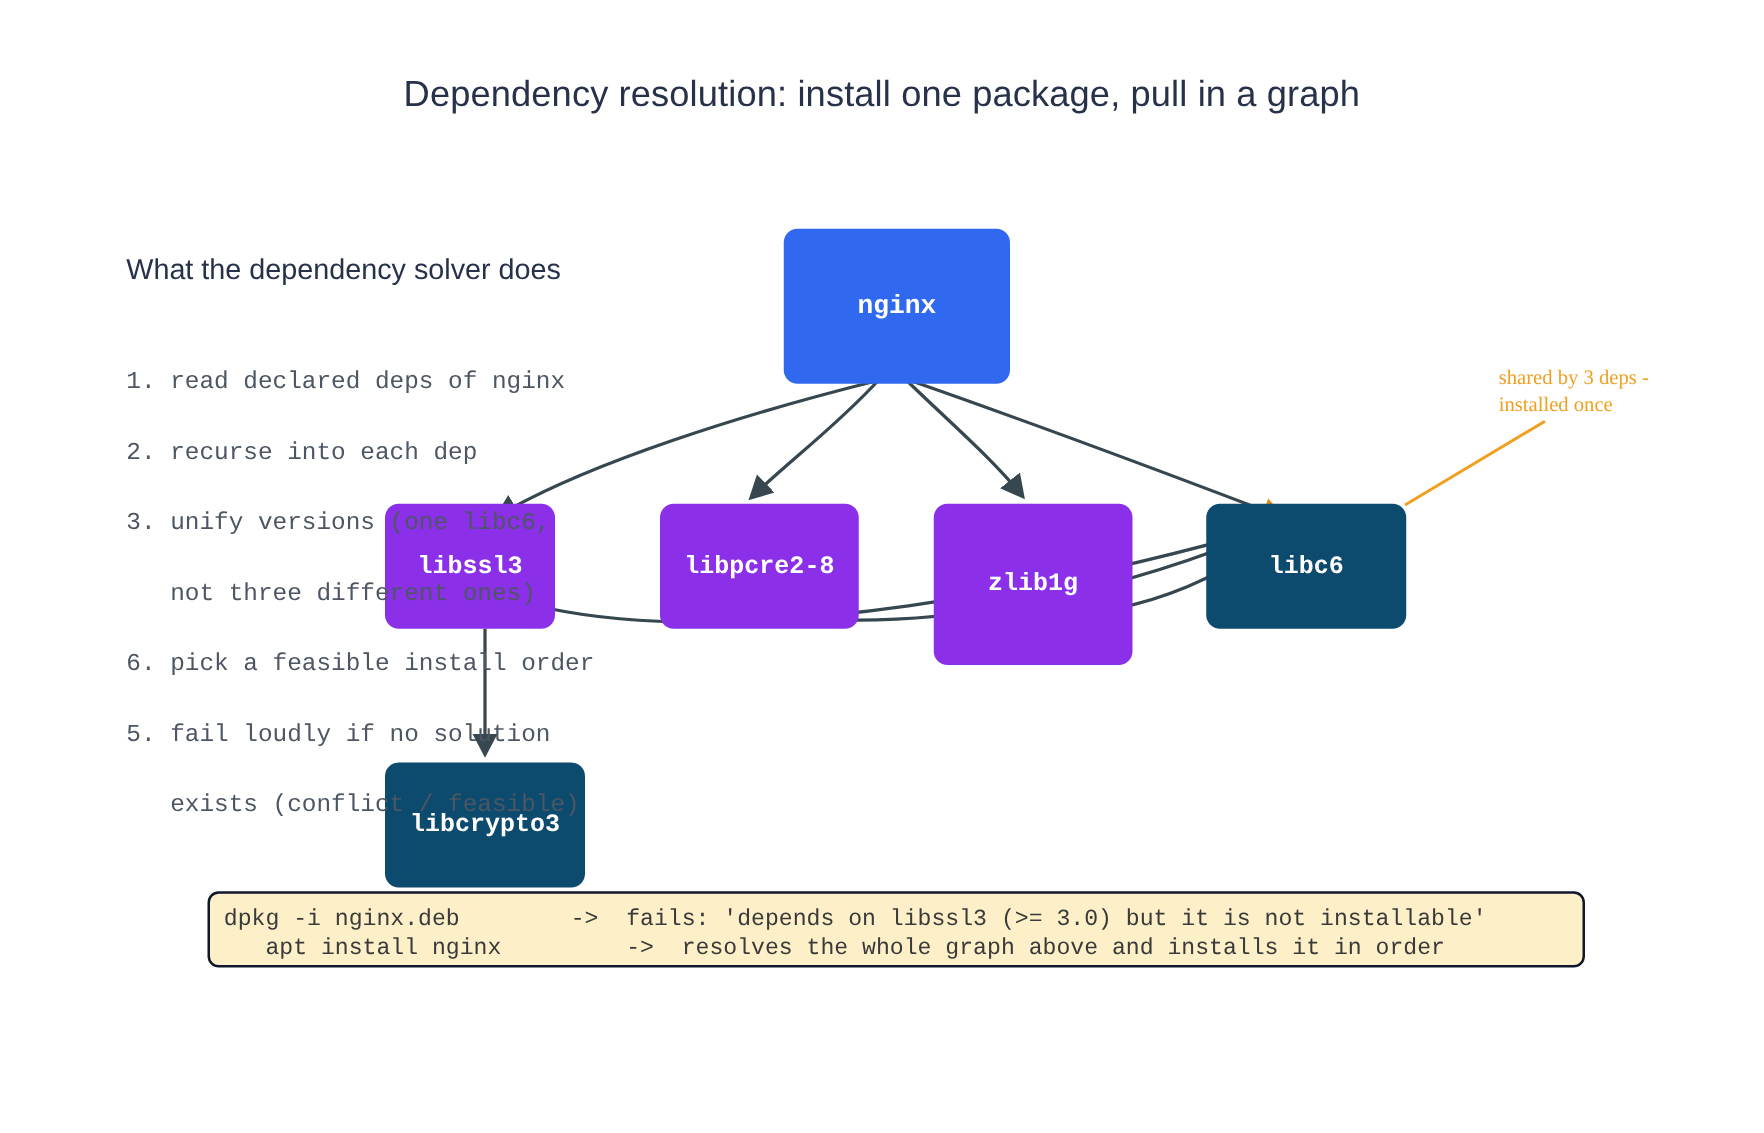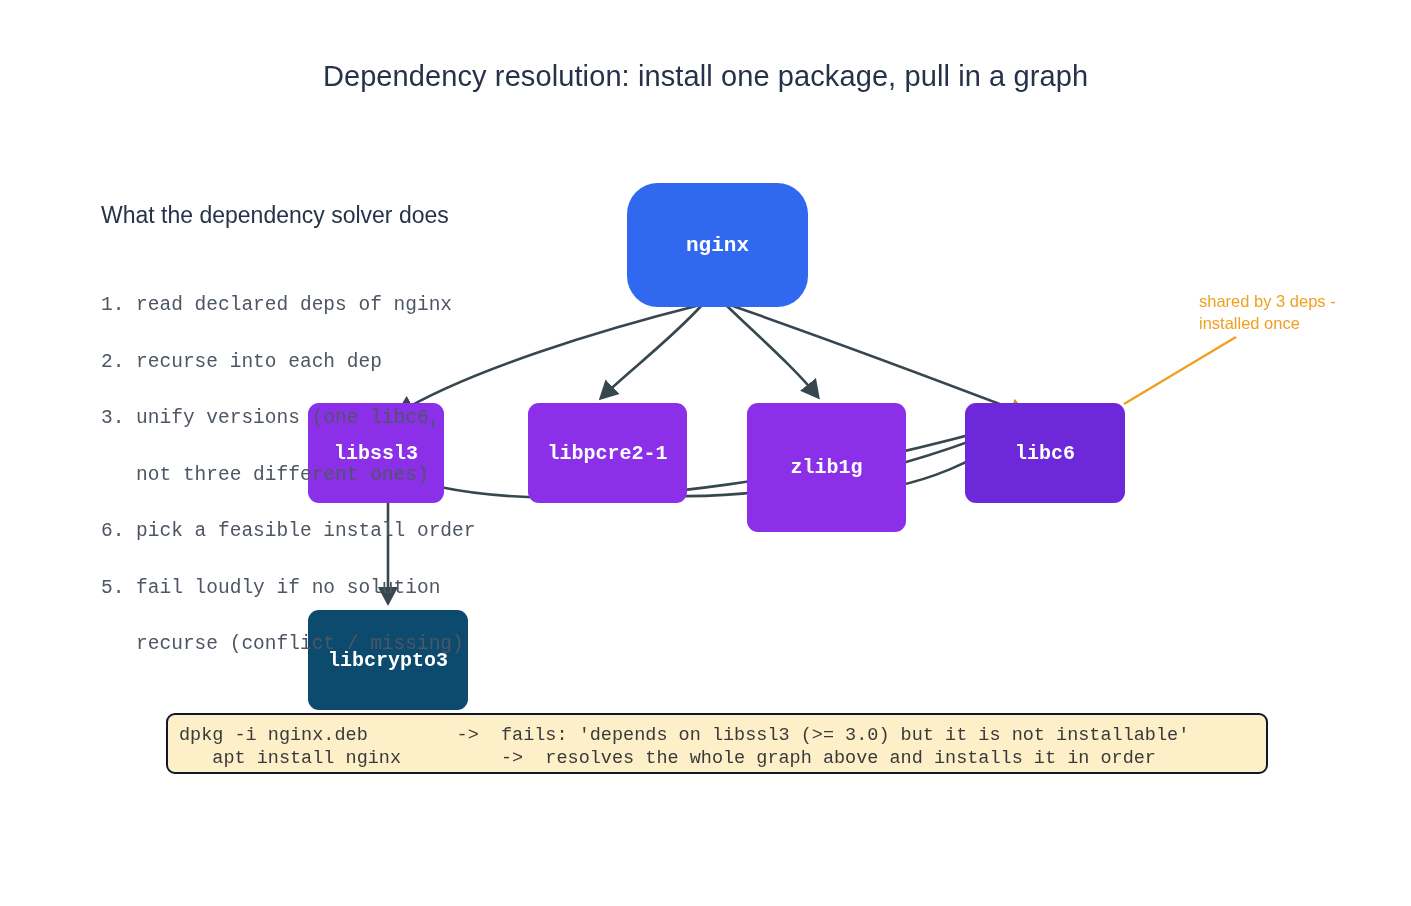--- a/index.html
+++ b/index.html
@@ -77,21 +77,21 @@
     box-sizing: border-box;
   }
   .node.big { font-size: 21px; }
 
   
   #annotation {
     position: absolute;
     left: 1199px;
     top: 291px;
     width: 200px;
-    font-family: Liberation Sans, sans-serif;
+    font-family: Liberation Serif, serif;
     font-size: 16.5px;
     line-height: 1.32;
     color: #f0a020;
   }
 
   
   #codebox {
     position: absolute;
     left: 166px;
     top: 713px;
@@ -147,54 +147,54 @@
 
       <path d="M 840,492 C 920,492 990,455 1028,422" marker-end="url(#ah-orange)"></path>
 
       <path d="M 388,503 L 388,603" marker-end="url(#ah-dark)"></path>
     </g>
 
     <line x1="1124" y1="404" x2="1236" y2="337" stroke="#f0a020" stroke-width="2.4"></line>
   </svg>
 
   <div id="nodes">
-      <div class="node big" style="left: 627px; top: 183px; width: 181px; height: 124px; background: rgb(48, 105, 239); border-radius: 31px;">
+      <div class="node big" style="left: 627px; top: 183px; width: 181px; height: 124px; background: rgb(48, 105, 239);">
         <span>nginx</span>
       </div>
       <div class="node" style="left: 308px; top: 403px; width: 136px; height: 100px; background: rgb(139, 48, 232);">
         <span>libssl3</span>
       </div>
       <div class="node" style="left: 528px; top: 403px; width: 159px; height: 100px; background: rgb(139, 48, 232);">
-        <span>libpcre2-1</span>
+        <span>libpcre2-8</span>
       </div>
       <div class="node" style="left: 747px; top: 403px; width: 159px; height: 129px; background: rgb(139, 48, 232);">
         <span>zlib1g</span>
       </div>
-      <div class="node" style="left: 965px; top: 403px; width: 160px; height: 100px; background: #6d28d9;">
+      <div class="node" style="left: 965px; top: 403px; width: 160px; height: 100px; background: #0c4a6e;">
         <span>libc6</span>
       </div>
       <div class="node" style="left: 308px; top: 610px; width: 160px; height: 100px; background: #0c4a6e;">
         <span>libcrypto3</span>
       </div>
     </div>
 
   <div id="text-layer">
 
     <div id="title">Dependency resolution: install one package, pull in a graph</div>
 
     <div id="panel-heading">What the dependency solver does</div>
 
     <div id="steps">
         <div class="step">1. read declared deps of nginx</div>
         <div class="step">2. recurse into each dep</div>
         <div class="step">3. unify versions (one libc6,</div>
         <div class="step">   not three different ones)</div>
         <div class="step">6. pick a feasible install order</div>
         <div class="step">5. fail loudly if no solution</div>
-        <div class="step">   recurse (conflict / missing)</div>
+        <div class="step">   exists (conflict / feasible)</div>
       </div>
 
     <div id="annotation">
       <div>shared by 3 deps -</div>
       <div>installed once</div>
     </div>
 
   </div>
 
   <div id="codebox">

